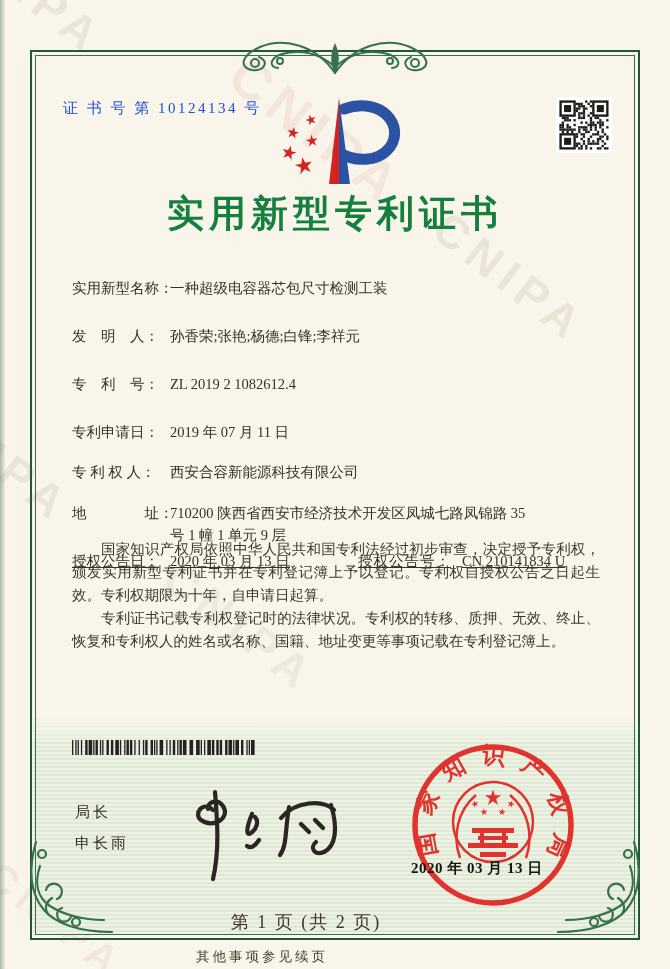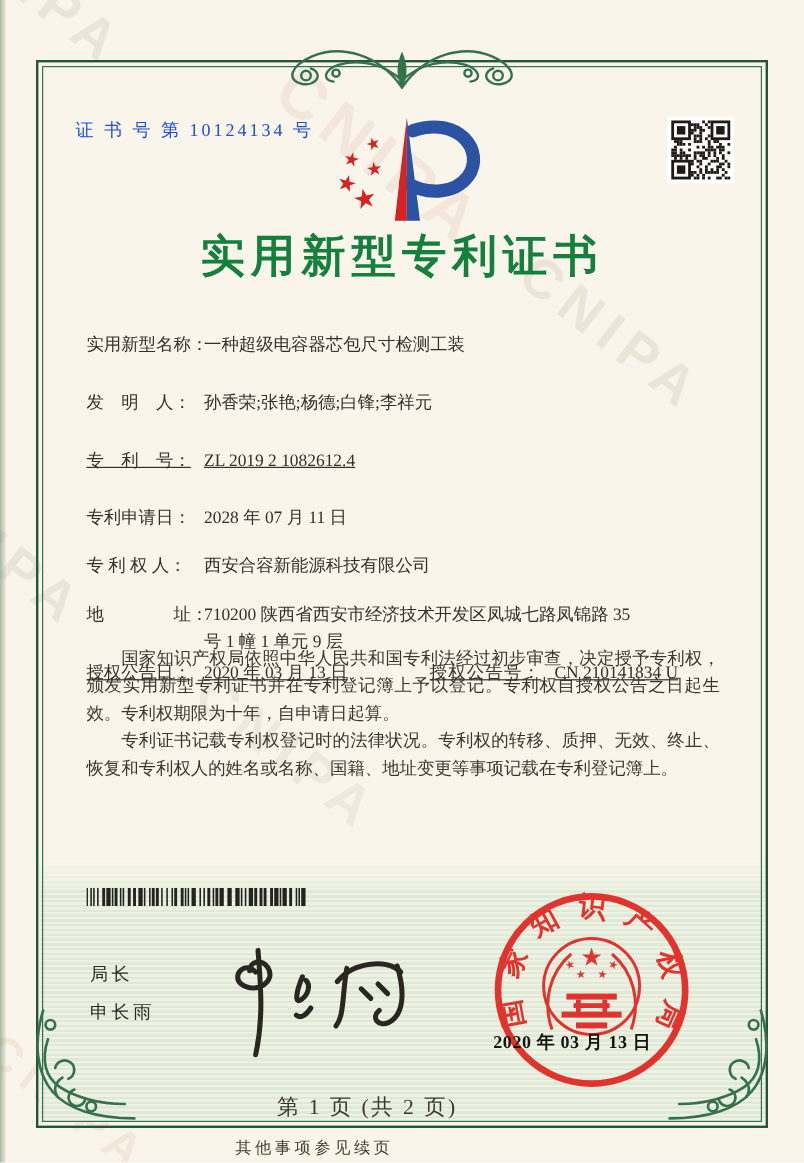--- a/index.html
+++ b/index.html
@@ -274,27 +274,27 @@
   <div class="content title">实用新型专利证书</div>
 
   <div class="row" style="top:278px;">
     <span class="f-label">实用新型名称：</span>
     <span class="f-value">一种超级电容器芯包尺寸检测工装</span>
   </div>
   <div class="row" style="top:326px;">
     <span class="f-label">发　明　人：</span>
     <span class="f-value">孙香荣;张艳;杨德;白锋;李祥元</span>
   </div>
-  <div class="row" style="top:374px;text-decoration:underline;">
+  <div class="row" style="top:374px;">
     <span class="f-label">专　利　号：</span>
     <span class="f-value">ZL 2019 2 1082612.4</span>
   </div>
   <div class="row" style="top:422px;">
     <span class="f-label">专利申请日：</span>
-    <span class="f-value">2028 年 07 月 11 日</span>
+    <span class="f-value">2019 年 07 月 11 日</span>
   </div>
   <div class="row" style="top:462px;">
     <span class="f-label">专 利 权 人：</span>
     <span class="f-value">西安合容新能源科技有限公司</span>
   </div>
   <div class="row" style="top:503px;justify-content:center;">
     <span class="f-label">地　　　　址：</span>
     <span class="f-value">710200 陕西省西安市经济技术开发区凤城七路凤锦路 35
 号 1 幢 1 单元 9 层</span>
   </div>

